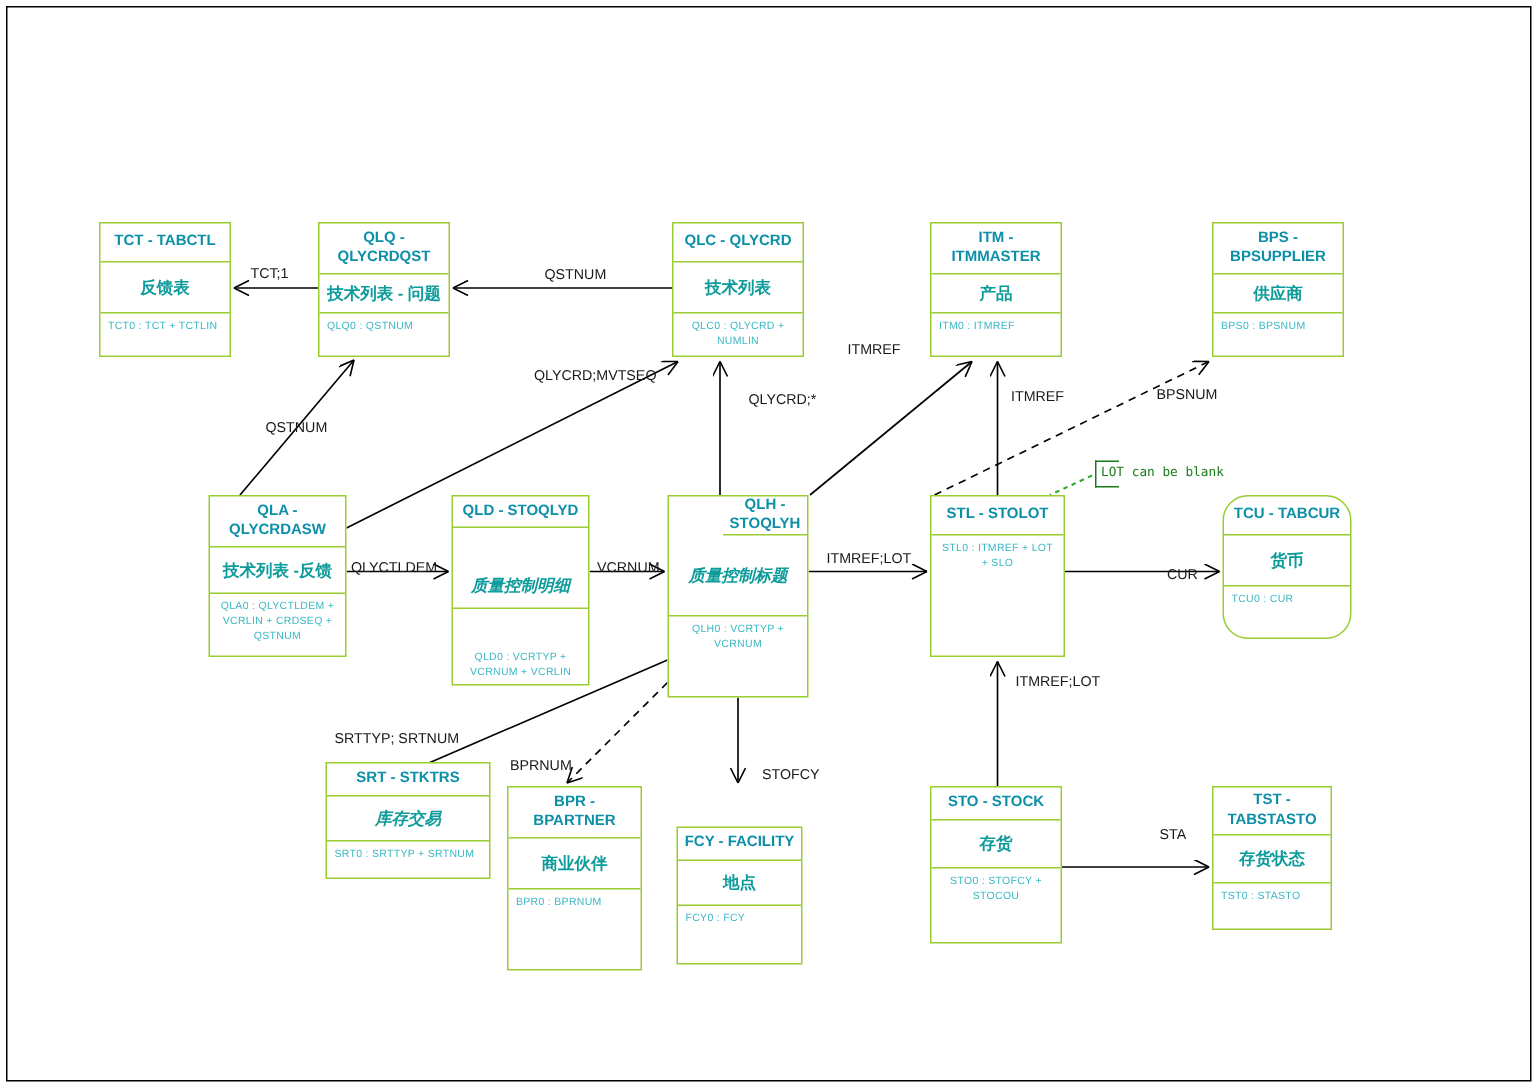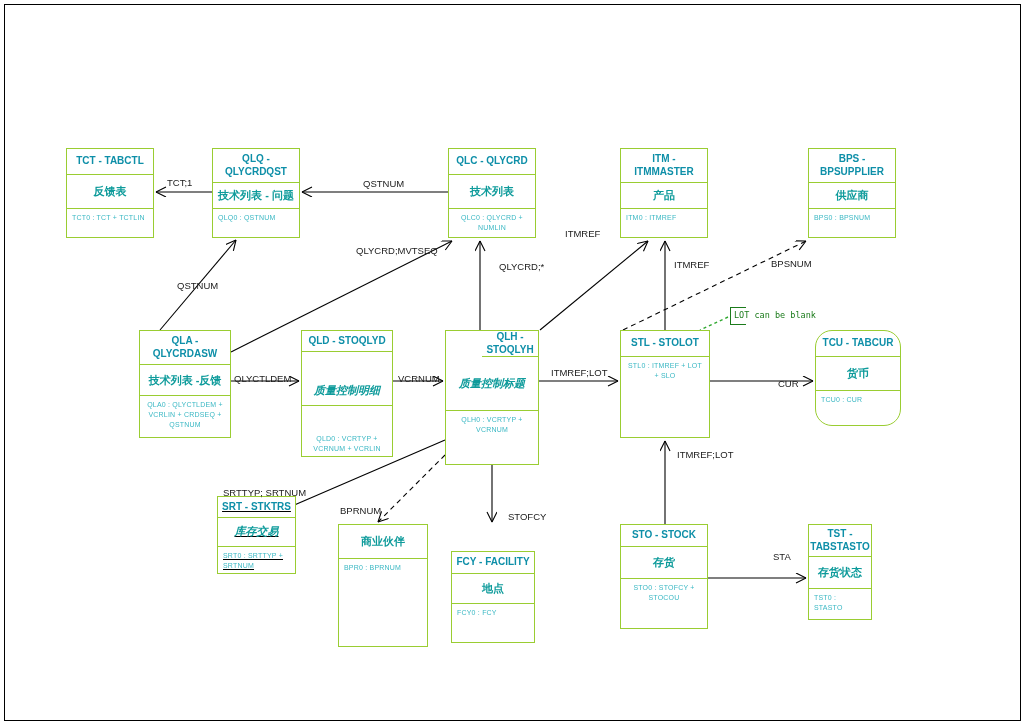--- a/index.html
+++ b/index.html
@@ -269,40 +269,41 @@
       </div>
       <div class="entity" style="left: 620px; top: 330px; width: 90px; height: 108px;">
         <div class="ent-head" style="height: 26px;">STL - STOLOT</div>
         <div class="ent-keys ctr">STL0 : ITMREF + LOT + SLO</div>
       </div>
       <div class="entity" style="left: 815px; top: 330px; width: 86px; height: 96px; border-radius: 17px;">
         <div class="ent-head" style="height: 26px;">TCU - TABCUR</div>
         <div class="ent-label" style="height: 34px;">货币</div>
         <div class="ent-keys">TCU0 : CUR</div>
       </div>
-      <div class="entity" style="left: 217px; top: 496px; width: 79px; height: 78px; text-decoration: underline;">
+      <div class="entity" style="left: 217px; top: 508px; width: 110px; height: 78px;">
         <div class="ent-head" style="height: 22px;">SRT - STKTRS</div>
         <div class="ent-label italic" style="height: 30px;">库存交易</div>
         <div class="ent-keys">SRT0 : SRTTYP + SRTNUM</div>
       </div>
       <div class="entity" style="left: 338px; top: 524px; width: 90px; height: 123px;">
+        <div class="ent-head" style="height: 34px;">BPR - BPARTNER</div>
         <div class="ent-label" style="height: 34px;">商业伙伴</div>
         <div class="ent-keys">BPR0 : BPRNUM</div>
       </div>
       <div class="entity" style="left: 451px; top: 524px; width: 84px; height: 92px; margin-top: 27px;">
         <div class="ent-head" style="height: 22px;">FCY - FACILITY</div>
         <div class="ent-label" style="height: 30px;">地点</div>
         <div class="ent-keys">FCY0 : FCY</div>
       </div>
       <div class="entity" style="left: 620px; top: 524px; width: 88px; height: 105px;">
         <div class="ent-head" style="height: 22px;">STO - STOCK</div>
         <div class="ent-label" style="height: 32px;">存货</div>
         <div class="ent-keys ctr">STO0 : STOFCY + STOCOU</div>
       </div>
-      <div class="entity" style="left: 808px; top: 524px; width: 64px; height: 96px;">
+      <div class="entity" style="left: 808px; top: 524px; width: 80px; height: 96px;">
         <div class="ent-head" style="height: 32px;">TST - TABSTASTO</div>
         <div class="ent-label" style="height: 32px;">存货状态</div>
         <div class="ent-keys">TST0 : STASTO</div>
       </div>
     </div>
 
   <div id="label-layer">
       <div class="edge-label" style="left: 167px; top: 177px;">TCT;1</div>
       <div class="edge-label" style="left: 363px; top: 178px;">QSTNUM</div>
       <div class="edge-label" style="left: 177px; top: 280px;">QSTNUM</div>

